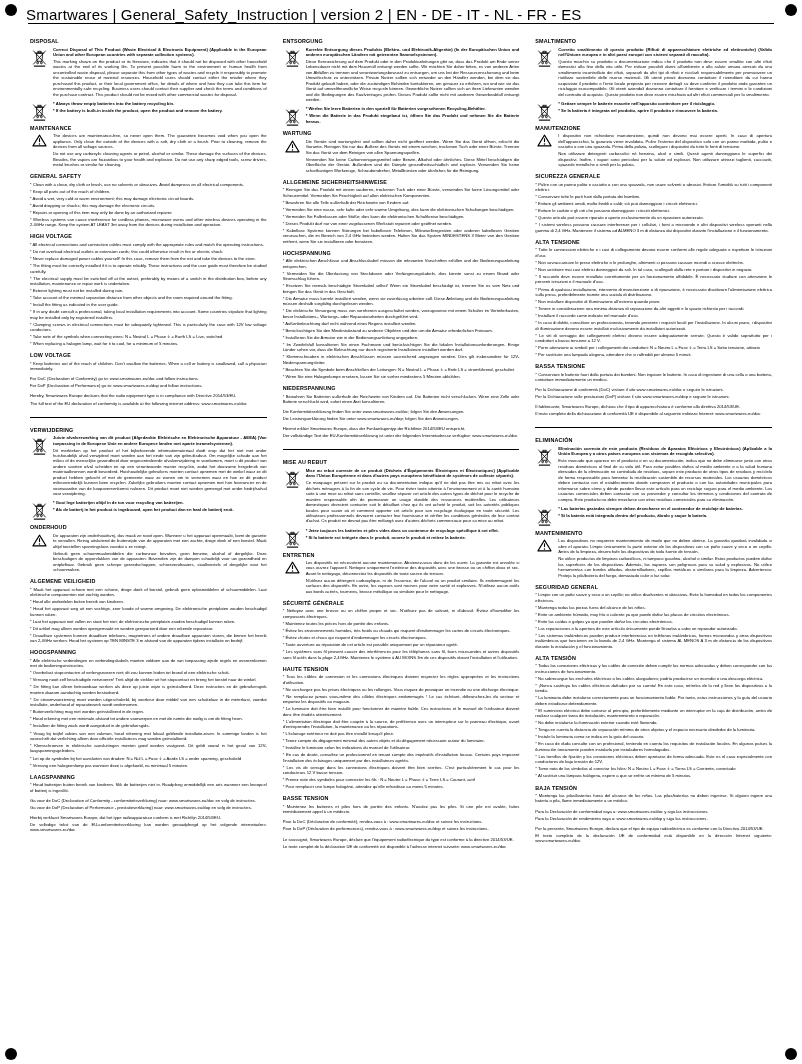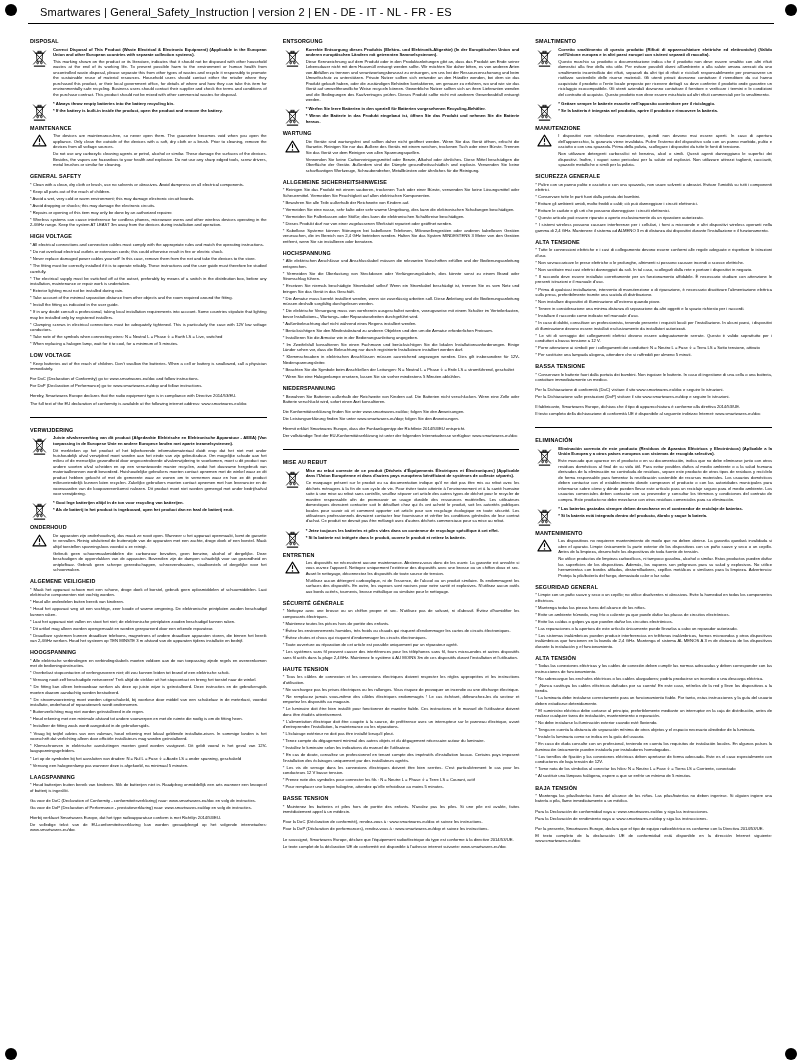--- a/index.html
+++ b/index.html
@@ -10,21 +10,21 @@
     color: #000;
     position: relative;
     overflow: hidden;
   }
   .page { position: absolute; inset: 0; background: #fff; }
   .reg { position: absolute; width: 12px; height: 12px; border-radius: 50%; background: #000; }
   .reg.tl { left: 5px; top: 4px; }
   .reg.tr { right: 5px; top: 4px; }
   .reg.bl { left: 5px; bottom: 4px; }
   .reg.br { right: 5px; bottom: 4px; }
-  .hdr { position: absolute; left: 40px; top: 6px; font-size: 11px; letter-spacing: .2px; color: #000; white-space: nowrap; }
+  .hdr { position: absolute; left: 26px; top: 6px; font-size: 15px; letter-spacing: .2px; color: #000; white-space: nowrap; }
   .hdr-rule { position: absolute; left: 28px; right: 28px; top: 23px; border-top: 1px solid #000; height: 0; }
   .columns {
     position: absolute; left: 30px; right: 30px; top: 34px; bottom: 18px;
     display: grid; grid-template-columns: 1fr 1fr 1fr; column-gap: 16px; align-items: start;
     overflow: hidden;
   }
   .column { font-size: 4.2px; line-height: 1.3; color: #000; }
   .block-rule { border-top: 1px solid #000; margin: 9px 0 9px; height: 0; }
   .heading { font-weight: bold; font-size: 5.4px; margin: 4px 0 1.5px; letter-spacing: .15px; }
   .sec { margin-bottom: 3px; }

